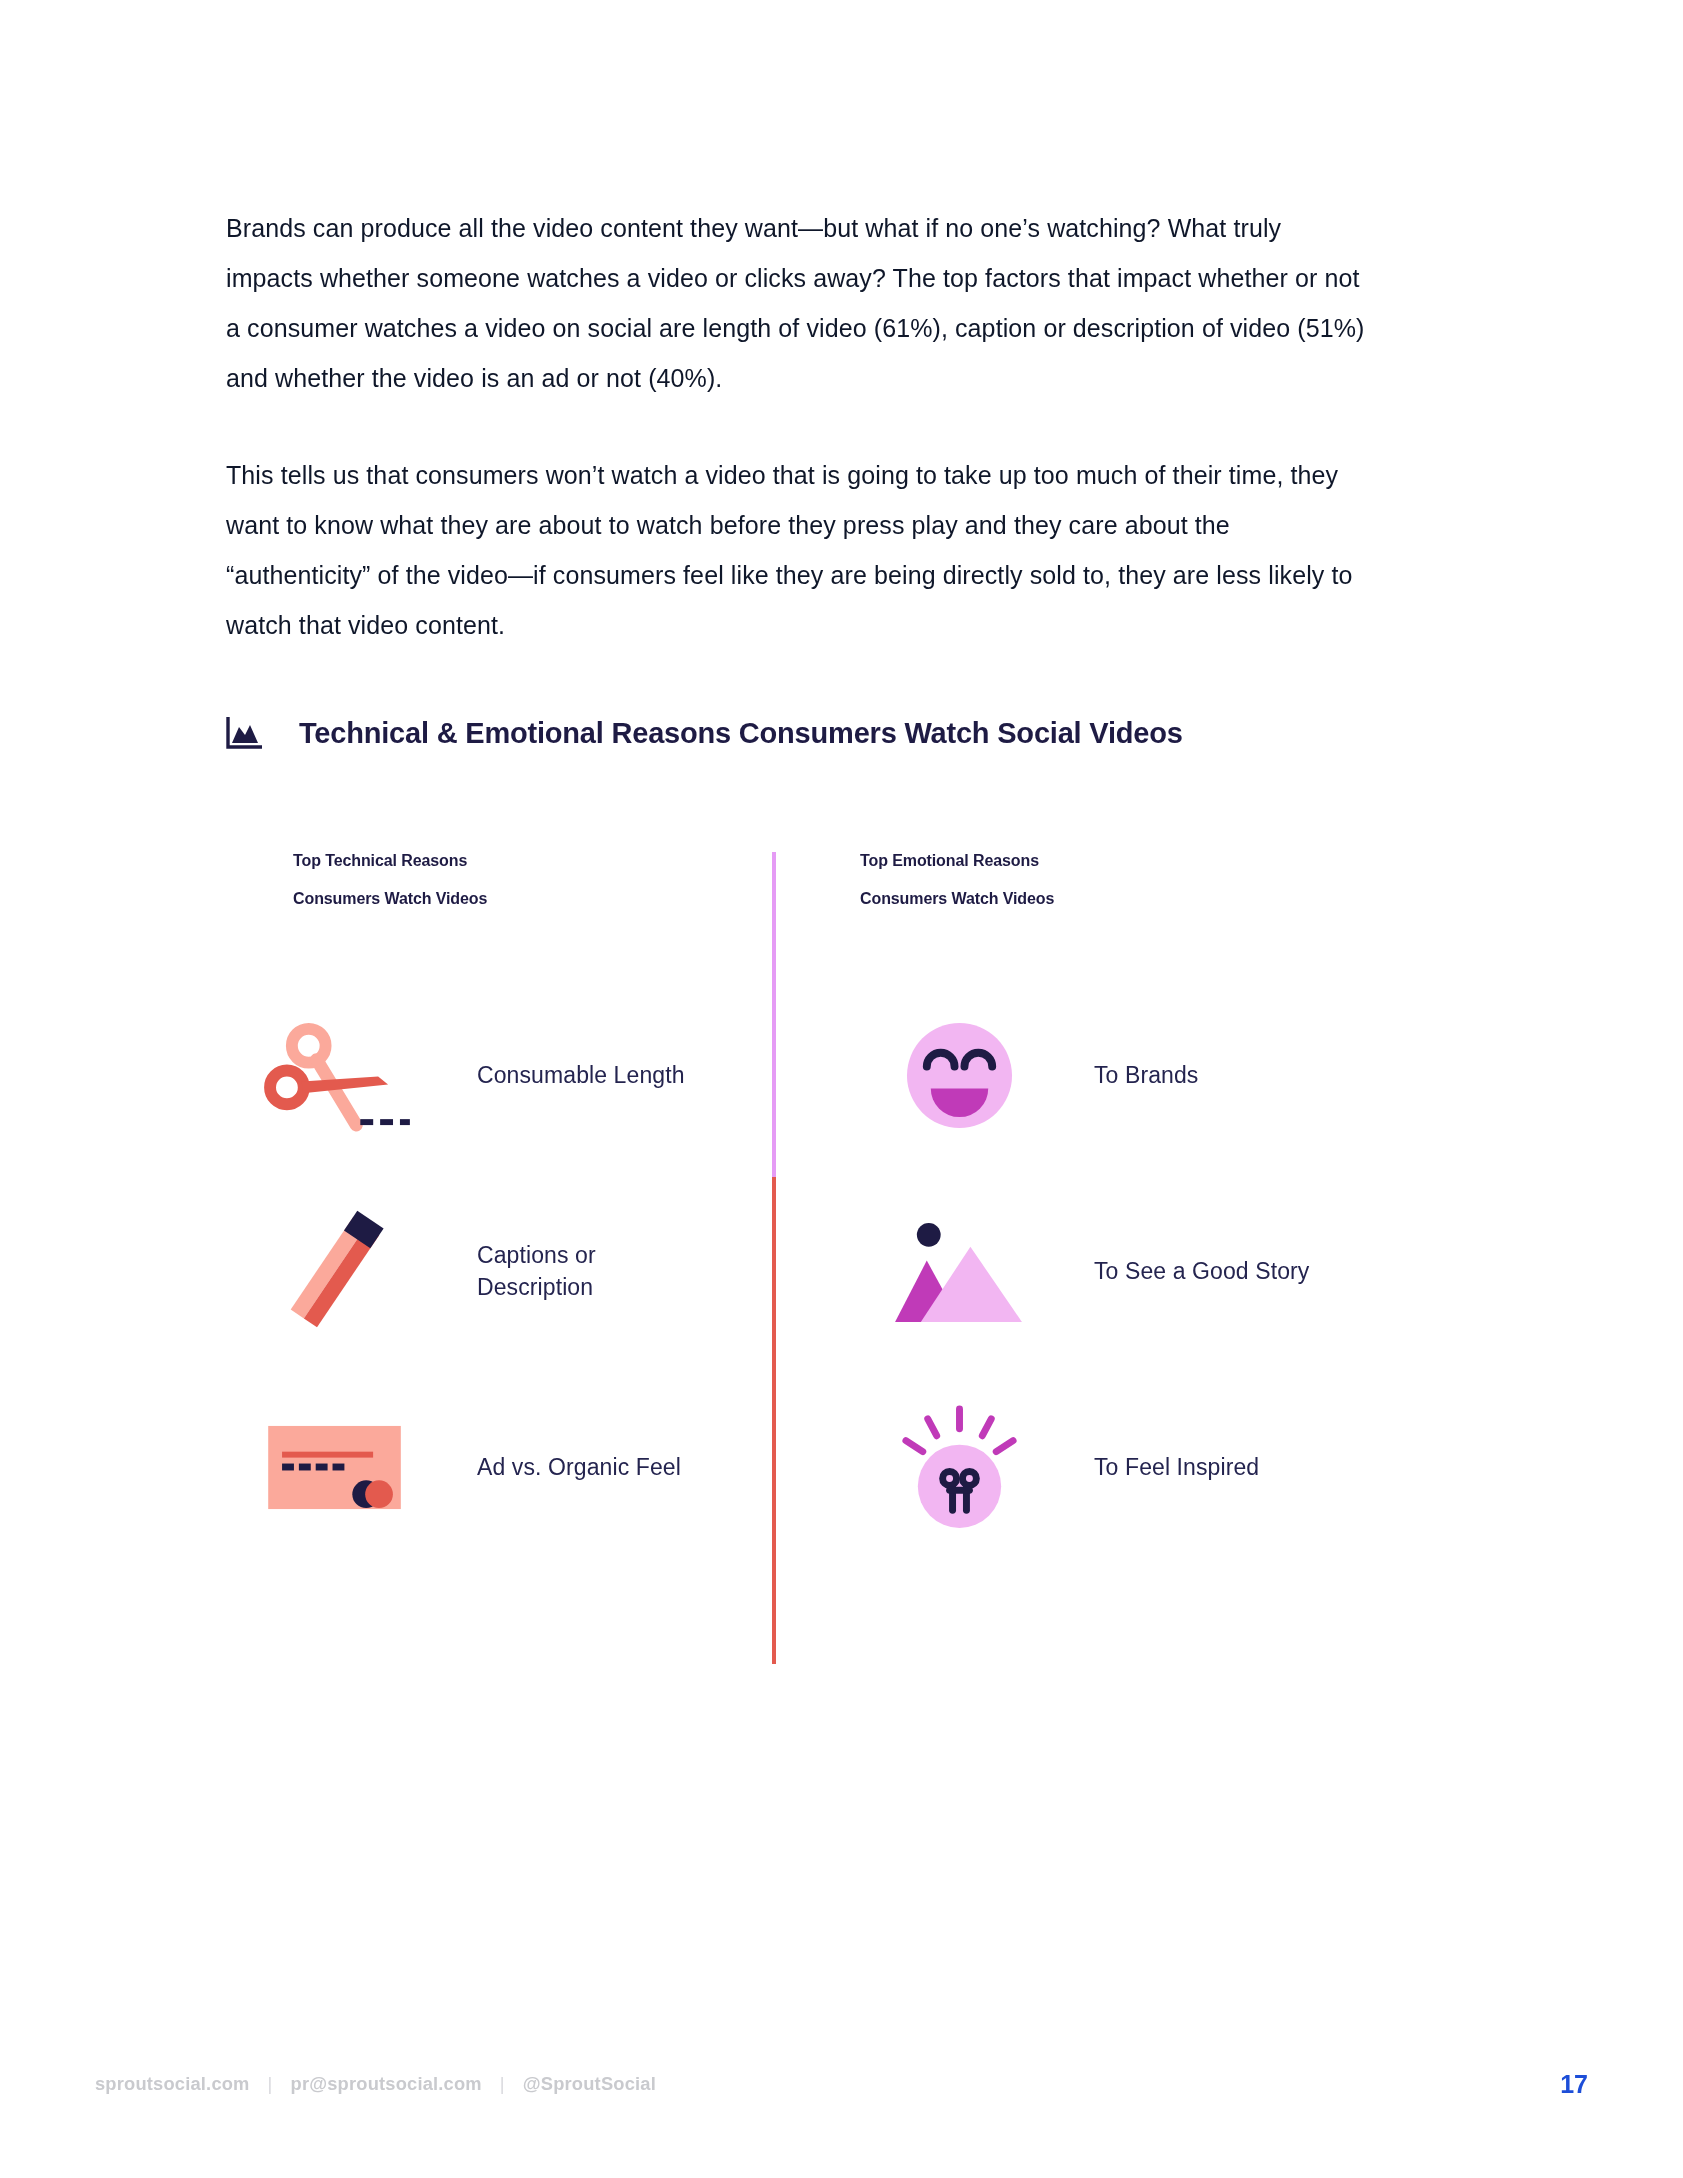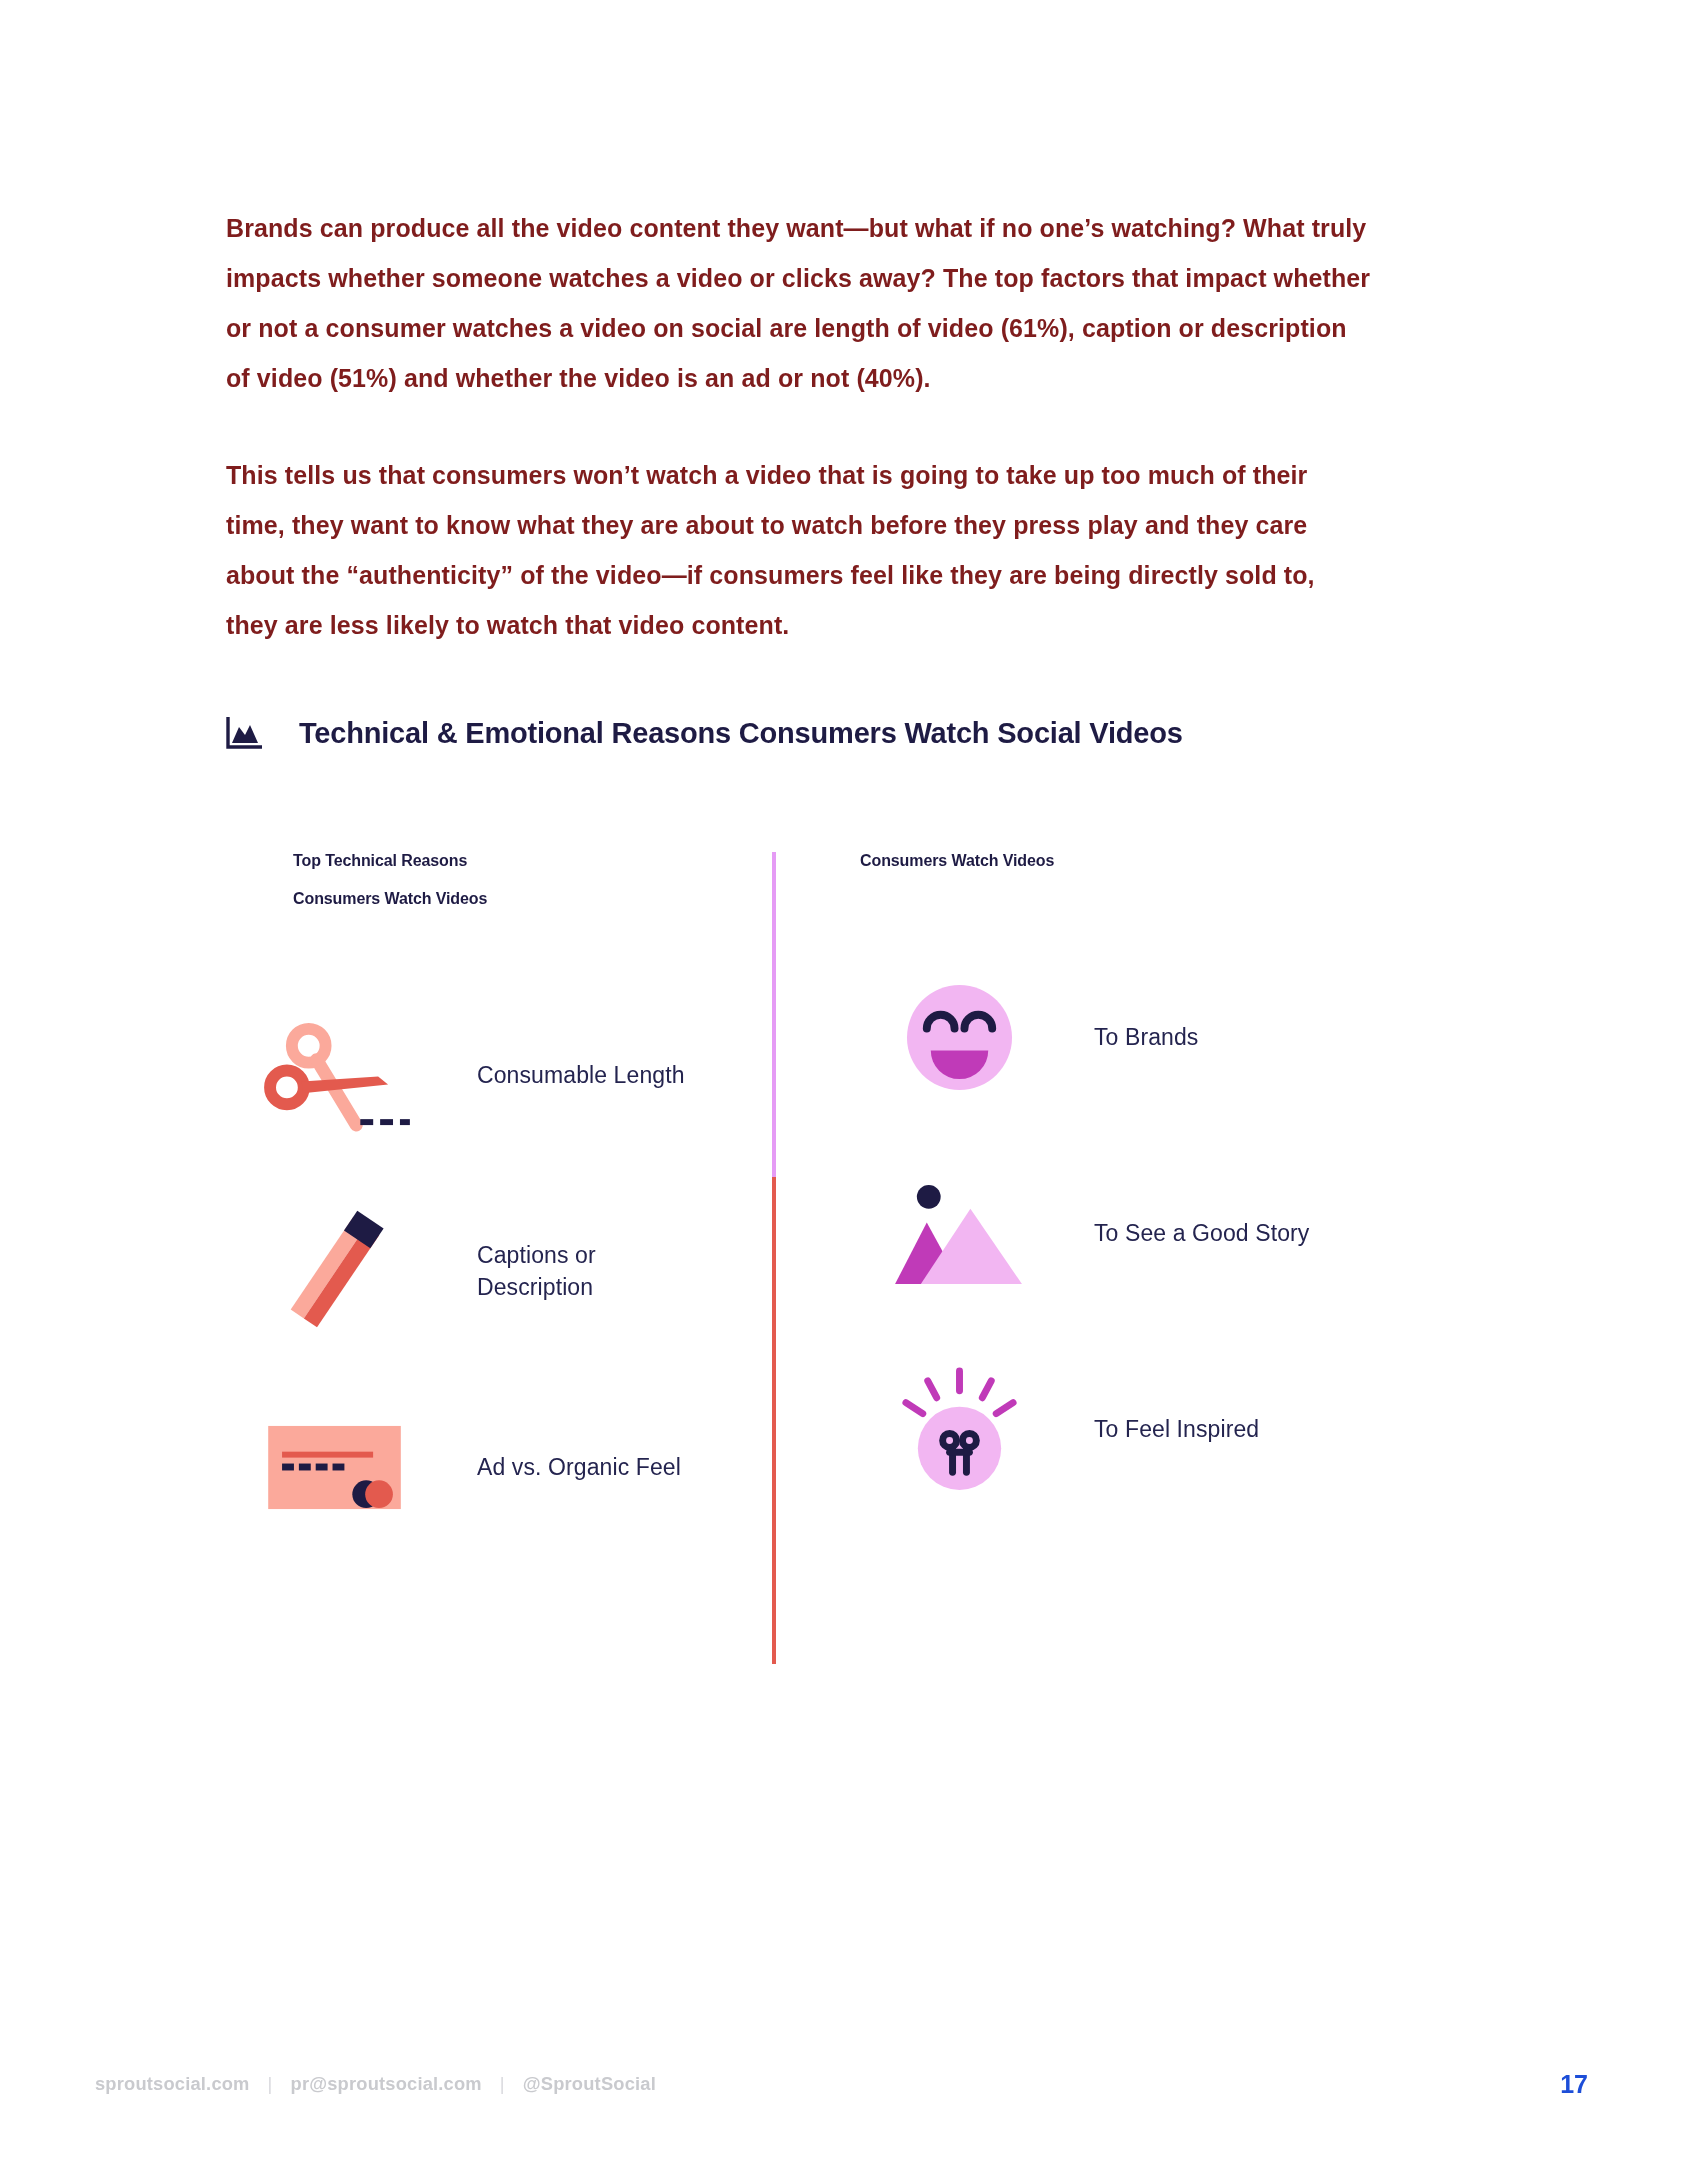--- a/index.html
+++ b/index.html
@@ -25,23 +25,23 @@
 
   
   .copy-block {
     position: absolute;
     left: 226px;
     width: 1146px;
   }
   .para {
     font-size: 25px;
     line-height: 50px;
-    color: #7f1d1d;
+    color: #0f172a;
     letter-spacing: 0.1px;
-    font-weight: 700;
+    font-weight: 400;
     margin: 0;
   }
   #para-1 { top: 203px; }
   #para-2 { top: 450px; }
 
   
   .section-head {
     position: absolute;
     left: 226px;
     top: 716px;
@@ -255,20 +255,21 @@
             </svg>
           </div>
           <div class="row-label">Ad vs. Organic Feel</div>
         </div>
 
       </div>
     </div>
 
     <div class="column col-right">
       <div class="col-title">
+        <div>Top Emotional Reasons</div>
         <div>Consumers Watch Videos</div>
       </div>
 
       <div class="rows">
 
         <div class="row">
           <div class="icon-cell">
             <svg width="109" height="109" viewBox="0 0 110 110" xmlns="http://www.w3.org/2000/svg">
               <circle cx="55" cy="55" r="53" fill="#f2b6f2"></circle>
               <path d="M22 46 A14 14 0 0 1 50 46" fill="none" stroke="#1e1b44" stroke-width="8" stroke-linecap="round"></path>

